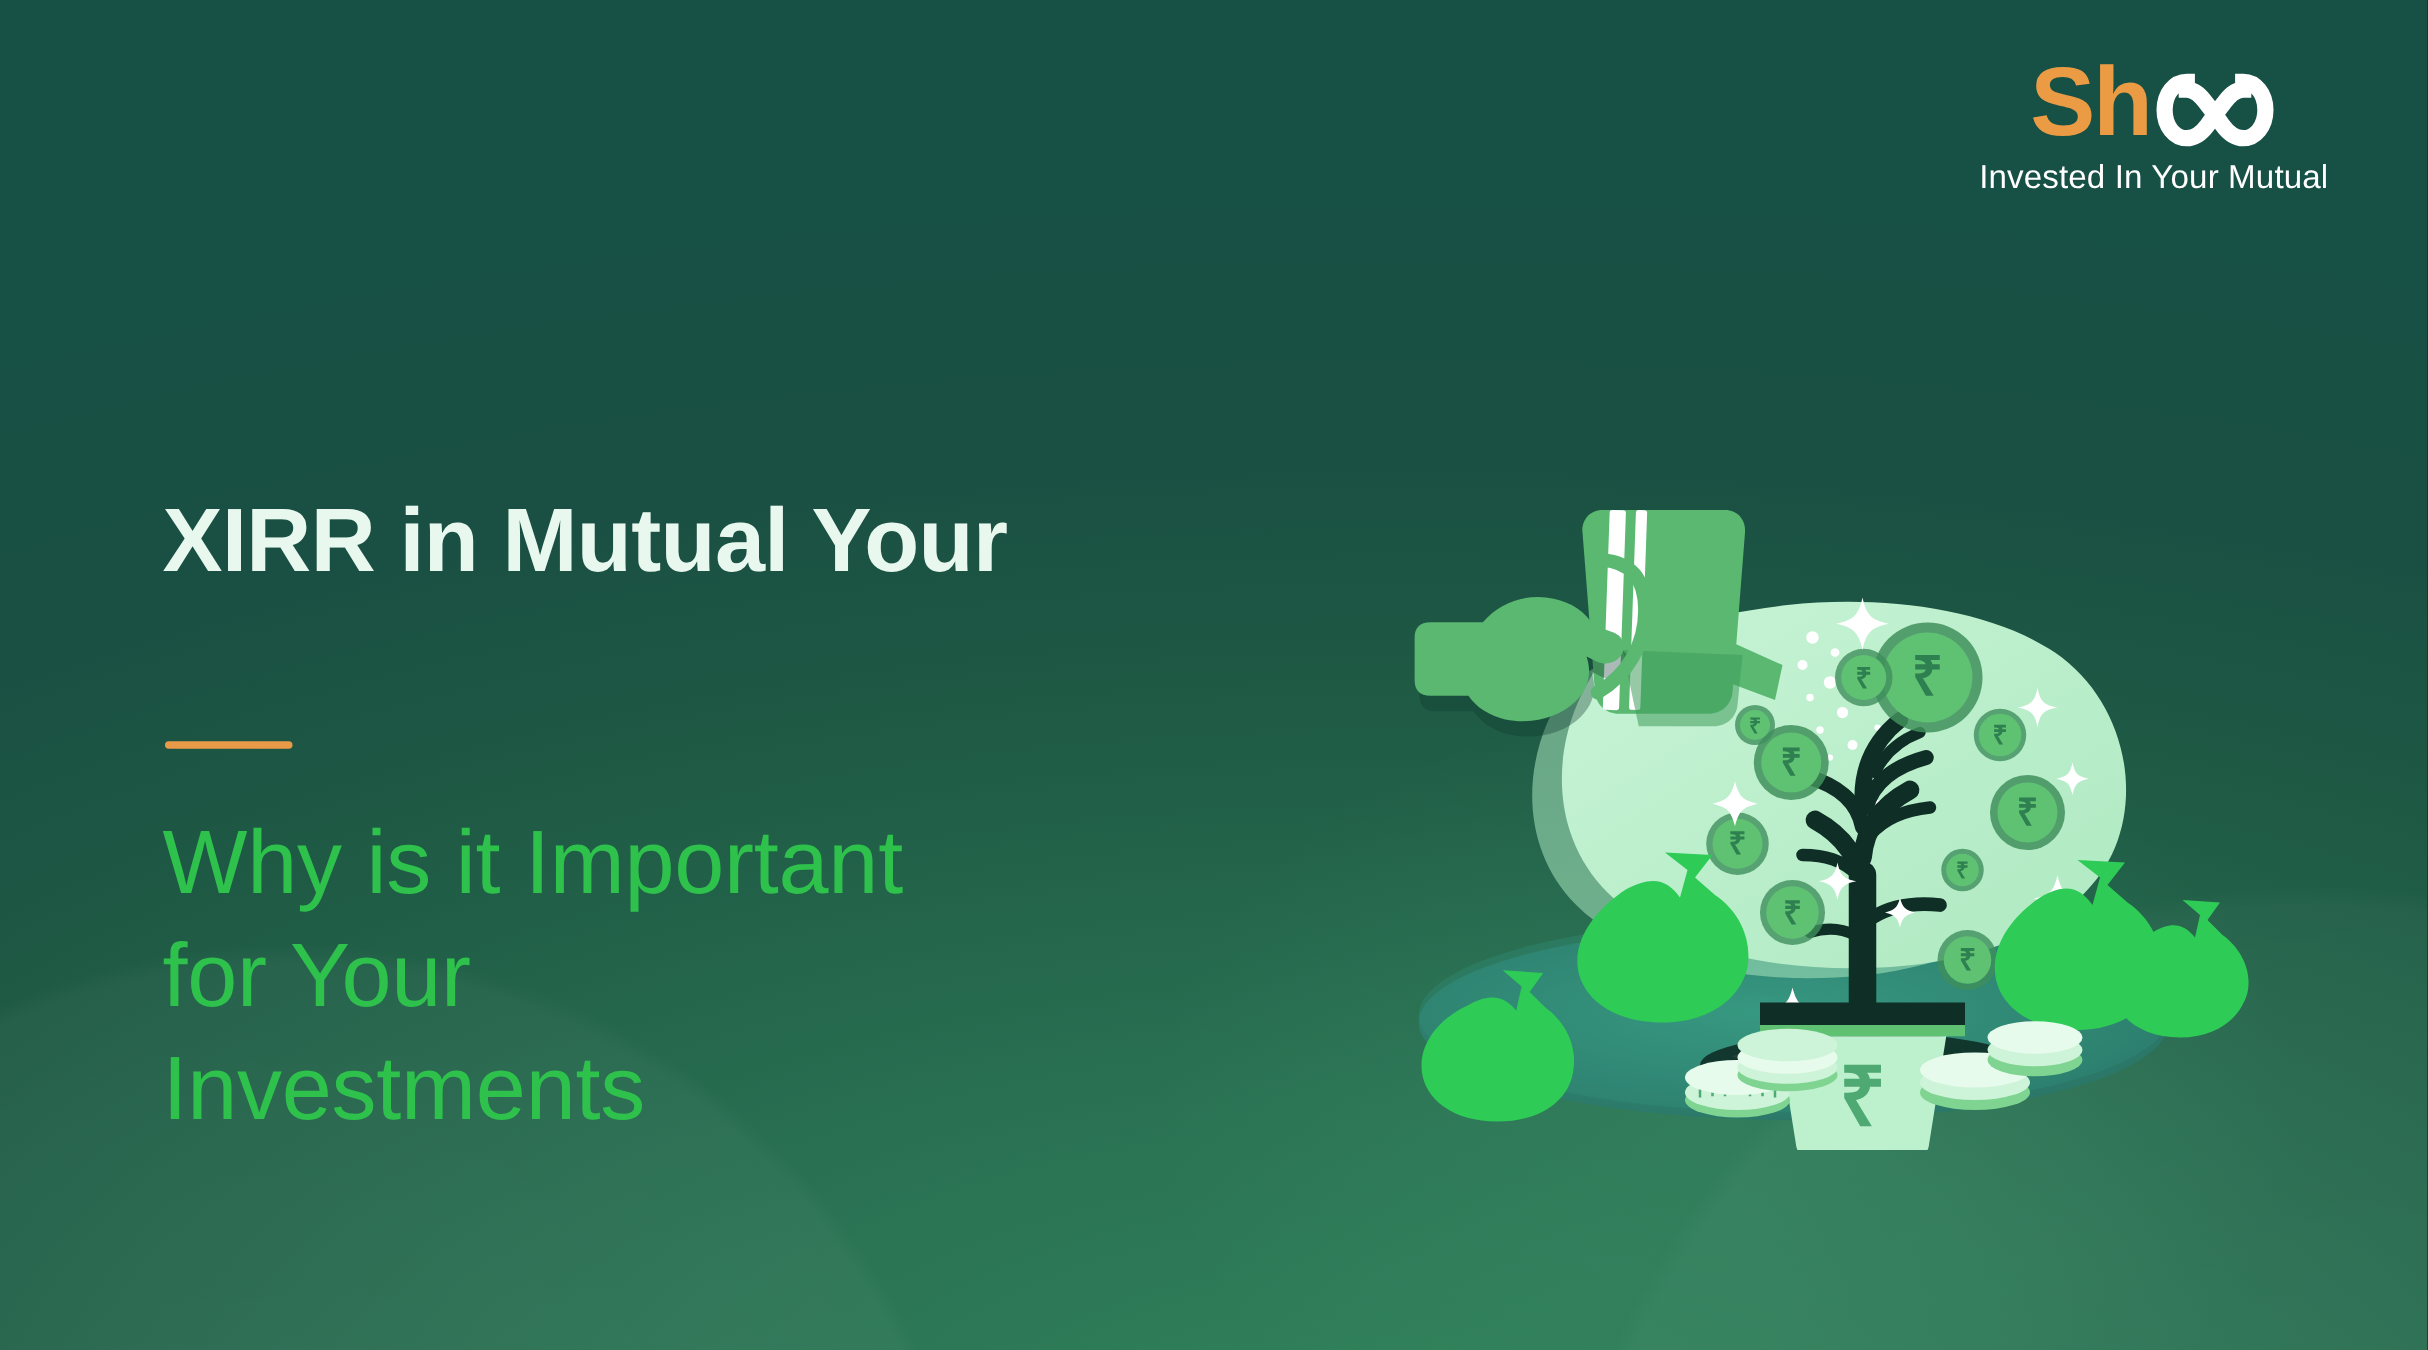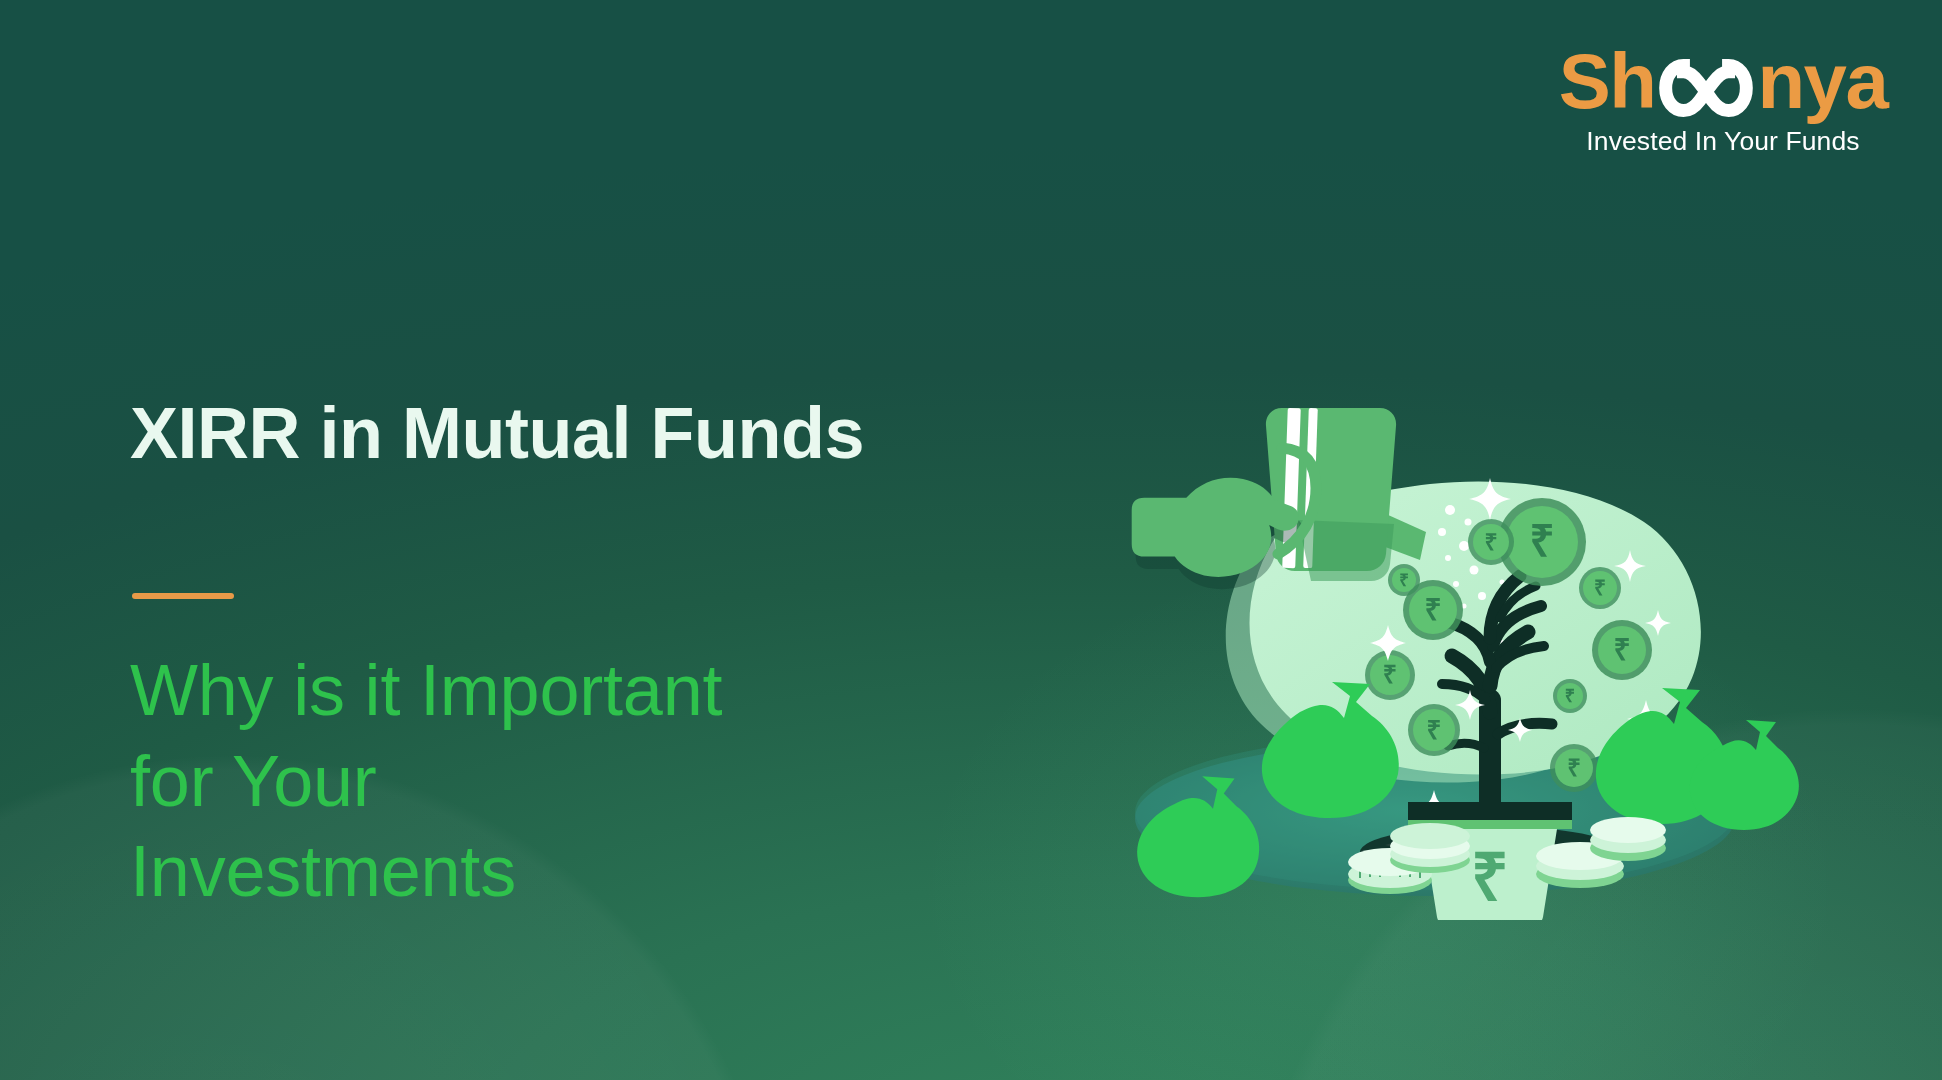--- a/index.html
+++ b/index.html
@@ -125,27 +125,26 @@
   <div class="arc arc-right"></div>
   <div class="glow"></div>
 
   <div class="logo">
     <div class="logo-wordmark">
       <span class="logo-word pre">Sh</span>
       <svg class="logo-infinity" viewBox="0 0 100 62" aria-hidden="true">
         <path d="M26.5 7.5c-10.3 0-18.5 10-18.5 23.5S16.2 54.5 26.5 54.5c7.2 0 12.6-4.6 17.1-10.7L50 34.8l-7.4-9.6C38.2 19.2 33.5 14 26.5 14z" fill="none" stroke="#ffffff" stroke-width="13.5" stroke-linecap="round"></path>
         <path d="M73.5 7.5c10.3 0 18.5 10 18.5 23.5S83.8 54.5 73.5 54.5c-7.2 0-12.6-4.6-17.1-10.7L50 34.8l7.4-9.6C61.8 19.2 66.5 14 73.5 14z" fill="none" stroke="#ffffff" stroke-width="13.5" stroke-linecap="round"></path>
       </svg>
-      <span class="logo-word post">nya</span>
     </div>
-    <div class="logo-tagline">Invested In Your Funds</div>
+    <div class="logo-tagline">Invested In Your Mutual</div>
   </div>
 
   <div class="copy">
-    <h1 class="headline">XIRR in Mutual Funds</h1>
+    <h1 class="headline">XIRR in Mutual Your</h1>
     <div class="rule"></div>
     <h2 class="subhead">Why is it Important for Your Investments</h2>
   </div>
 
   <div class="illustration">
     <svg viewBox="0 0 760 520" aria-hidden="true">
       <defs>
         <radialGradient id="groundG" cx="45%" cy="45%" r="60%">
           <stop offset="0%" stop-color="#3b9d84"></stop>
           <stop offset="100%" stop-color="#2a7566"></stop>

